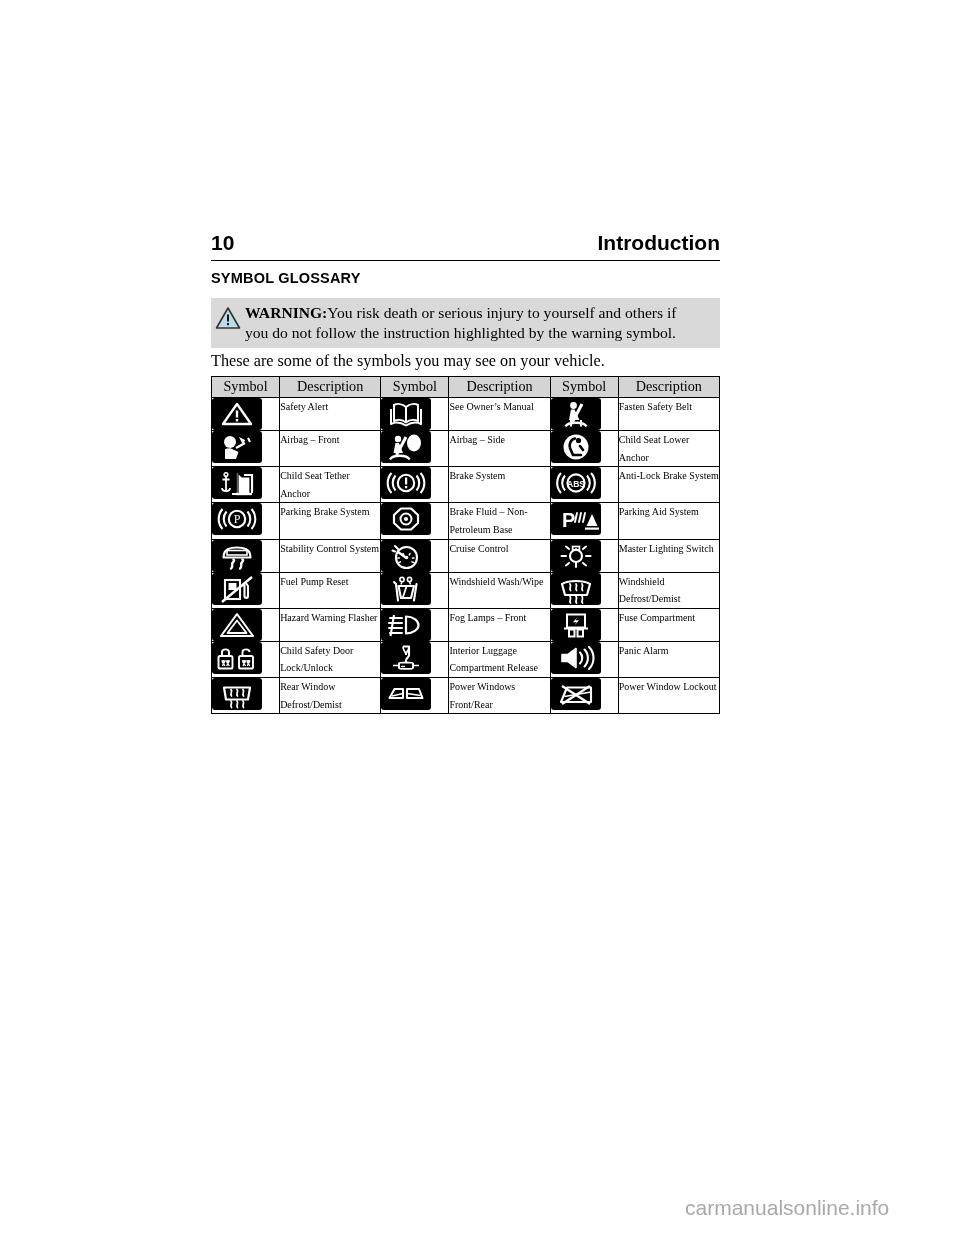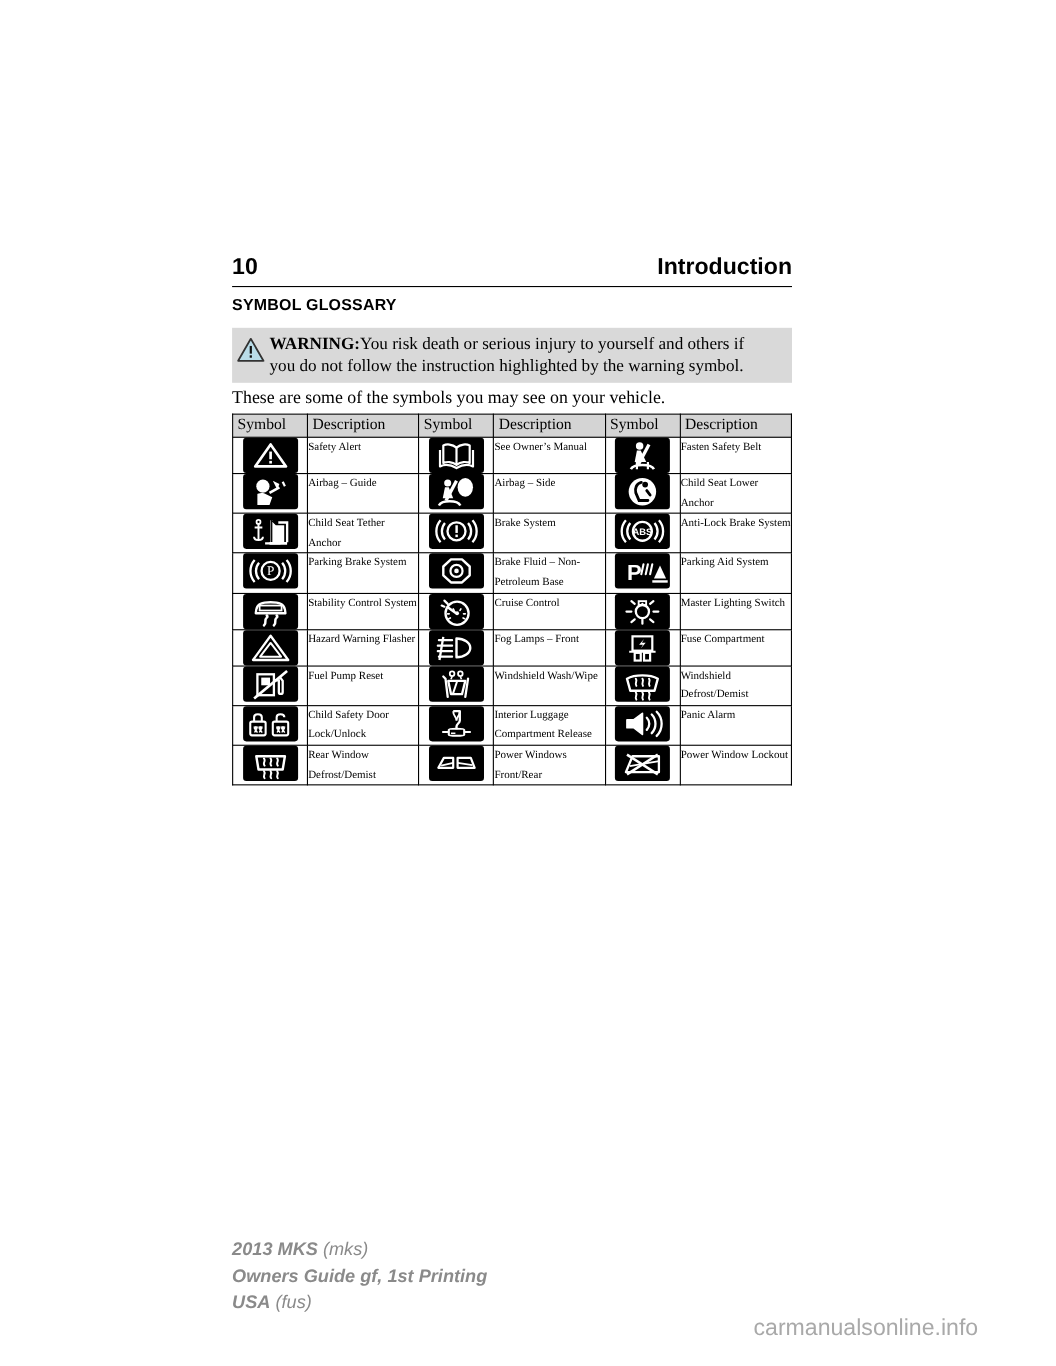--- a/index.html
+++ b/index.html
@@ -28,22 +28,22 @@
   .warn-text{font-size:15.6px;line-height:19.5px;flex:1;padding-right:2px;}
   .warn-text b{font-weight:bold;}
 
   .intro{position:absolute;left:211px;top:352px;font-size:16.2px;text-align:right;}
 
   
   table.gloss{position:absolute;left:211px;top:376px;width:509px;
               border-collapse:collapse;table-layout:fixed;}
   table.gloss td,table.gloss th{border:1px solid #000;padding:0;vertical-align:top;}
   table.gloss th{background:#d4d4d4;font-weight:normal;font-size:14.2px;
-                 text-align:left;padding:1px 4px 2px 4px;height:17px;}
-  td.sym{text-align:center;vertical-align:top;padding:5px 2px 5px 2px;}
+                 text-align:center;padding:1px 4px 2px 4px;height:17px;}
+  td.sym{text-align:left;vertical-align:top;padding:5px 2px 5px 2px;}
   td.desc{font-size:10px;line-height:17.6px;padding:3px 3px 4px 5px;}
   .colS{width:68px;}
   .colD{width:101px;}
 
   .glyph{display:inline-block;width:50px;height:32px;background:#000;
          border-radius:3px;position:relative;vertical-align:top;}
   .glyph svg{display:block;width:50px;height:32px;}
 
   
   .footer{position:absolute;left:211px;top:1124px;
@@ -126,21 +126,21 @@
           <td class="desc">Fasten Safety Belt</td>
         </tr>
         <tr>
           <td class="sym"><span class="glyph"><svg viewBox="0 0 50 32" preserveAspectRatio="xMidYMid meet">
                 <circle cx="18" cy="11" r="6" fill="#fff"></circle>
                 <path d="M13 18 C13 18 16 16.5 19 17.5 L26.5 21 L24 28 L13 28 Z" fill="#fff"></path>
                 <path d="M27 6 L33 9 L31 14 Z" fill="#fff"></path>
                 <path d="M36 7 L38 11" stroke="#fff" stroke-width="2"></path>
                 <path d="M24 17 L33 12" stroke="#fff" stroke-width="2.4"></path>
               </svg></span></td>
-          <td class="desc">Airbag – Guide</td>
+          <td class="desc">Airbag – Front</td>
           <td class="sym"><span class="glyph"><svg viewBox="0 0 50 32" preserveAspectRatio="xMidYMid meet">
                 <circle cx="17" cy="8" r="3.2" fill="#fff"></circle>
                 <path d="M14.5 12 L12.5 22 L22 22 L18 12 Z" fill="#fff"></path>
                 <path d="M25 6 L15.5 24" stroke="#fff" stroke-width="3" fill="none"></path>
                 <path d="M9 28.5 C11.5 23.5 26 23.5 28.5 28.5" stroke="#fff" stroke-width="2.3" fill="none"></path>
                 <ellipse cx="33" cy="12" rx="7" ry="8.5" fill="#fff"></ellipse>
               </svg></span></td>
           <td class="desc">Airbag – Side</td>
           <td class="sym"><span class="glyph"><svg viewBox="0 0 50 32" preserveAspectRatio="xMidYMid meet">
                 <circle cx="25" cy="16" r="12.5" fill="#fff"></circle>
@@ -221,41 +221,20 @@
           <td class="desc">Cruise Control</td>
           <td class="sym"><span class="glyph"><svg viewBox="0 0 50 32" preserveAspectRatio="xMidYMid meet">
                 <circle cx="25" cy="16" r="6" fill="none" stroke="#fff" stroke-width="2.1"></circle>
                 <rect x="21.6" y="6.5" width="6.8" height="3.4" fill="none" stroke="#fff" stroke-width="1.7"></rect>
                 <path d="M25 10 L25 9 M25 22.5 L25 27 M15 16 L10.5 16 M35 16 L39.5 16 M18 9 L15 6.5 M32 9 L35 6.5 M18 23 L15 25.5 M32 23 L35 25.5" stroke="#fff" stroke-width="2" stroke-linecap="round"></path>
               </svg></span></td>
           <td class="desc">Master Lighting Switch</td>
         </tr>
         <tr>
           <td class="sym"><span class="glyph"><svg viewBox="0 0 50 32" preserveAspectRatio="xMidYMid meet">
-                <polygon points="25,5 41,27 9,27" fill="none" stroke="#fff" stroke-width="2.1" stroke-linejoin="round"></polygon>
-                <polygon points="25,11.5 34.5,24 15.5,24" fill="none" stroke="#fff" stroke-width="1.8" stroke-linejoin="round"></polygon>
-              </svg></span></td>
-          <td class="desc">Hazard Warning Flasher</td>
-          <td class="sym"><span class="glyph"><svg viewBox="0 0 50 32" preserveAspectRatio="xMidYMid meet">
-                <path d="M25 7.5 C32 7.5 37.5 11.5 37.5 16 C37.5 20.5 32 24.5 25 24.5 Z" fill="none" stroke="#fff" stroke-width="2.2" stroke-linejoin="round"></path>
-                <path d="M9 9 L21 9 M8 14 L21 14 M8 19 L21 19 M9 24 L21 24" stroke="#fff" stroke-width="2" stroke-linecap="round"></path>
-                <path d="M13 6 L9.5 27" stroke="#fff" stroke-width="2.1"></path>
-              </svg></span></td>
-          <td class="desc">Fog Lamps – Front</td>
-          <td class="sym"><span class="glyph"><svg viewBox="0 0 50 32" preserveAspectRatio="xMidYMid meet">
-                <rect x="16" y="5.5" width="18" height="13" fill="none" stroke="#fff" stroke-width="2"></rect>
-                <path d="M26.5 8 L22 13.2 L25.5 13.2 L23.5 16.5 L28 11.3 L24.6 11.3 Z" fill="#fff"></path>
-                <rect x="18" y="20.5" width="5.5" height="7" fill="none" stroke="#fff" stroke-width="2"></rect>
-                <rect x="26.5" y="20.5" width="5.5" height="7" fill="none" stroke="#fff" stroke-width="2"></rect>
-                <path d="M13 19.5 L37 19.5" stroke="#fff" stroke-width="2"></path>
-              </svg></span></td>
-          <td class="desc">Fuse Compartment</td>
-        </tr>
-        <tr>
-          <td class="sym"><span class="glyph"><svg viewBox="0 0 50 32" preserveAspectRatio="xMidYMid meet">
                 <rect x="13" y="7" width="15" height="19" fill="none" stroke="#fff" stroke-width="2.1"></rect>
                 <rect x="16.5" y="10" width="8" height="7" fill="#fff"></rect>
                 <path d="M28 12.5 L32.5 12.5 L32.5 23 C32.5 25.5 36 25.5 36 23 L36 13 L33.5 9.5" fill="none" stroke="#fff" stroke-width="2.1"></path>
                 <path d="M10 29 L40 4" stroke="#fff" stroke-width="2.4"></path>
               </svg></span></td>
           <td class="desc">Fuel Pump Reset</td>
           <td class="sym"><span class="glyph"><svg viewBox="0 0 50 32" preserveAspectRatio="xMidYMid meet">
                 <path d="M17.5 13 L33 13 L30 25 L20 25 Z" fill="none" stroke="#fff" stroke-width="2.1" stroke-linejoin="round"></path>
                 <path d="M25.5 13.5 L21.5 25.5" stroke="#fff" stroke-width="1.8"></path>
                 <path d="M17 27.5 L15 11 L13 9" fill="none" stroke="#fff" stroke-width="2.1" stroke-linecap="round"></path>
@@ -264,20 +243,41 @@
                 <circle cx="28.5" cy="6.5" r="2.1" fill="none" stroke="#fff" stroke-width="1.6"></circle>
                 <path d="M21 9 L20 11.5 M28.5 9 L29.5 11.5" stroke="#fff" stroke-width="1.5"></path>
               </svg></span></td>
           <td class="desc">Windshield Wash/Wipe</td>
           <td class="sym"><span class="glyph"><svg viewBox="0 0 50 32" preserveAspectRatio="xMidYMid meet">
                 <path d="M11 11 C18 7 32 7 39 11 L36 22 L14 22 Z" fill="none" stroke="#fff" stroke-width="2.2" stroke-linejoin="round"></path>
                 <path d="M19 11 C21 13.5 17.5 15 19.5 17.5 M25 11 C27 13.5 23.5 15 25.5 17.5 M31 11 C33 13.5 29.5 15 31.5 17.5" fill="none" stroke="#fff" stroke-width="1.8" stroke-linecap="round"></path>
                 <path d="M19 23.5 C21 26 17.5 27.5 19.5 30 M25 23.5 C27 26 23.5 27.5 25.5 30 M31 23.5 C33 26 29.5 27.5 31.5 30" fill="none" stroke="#fff" stroke-width="1.8" stroke-linecap="round"></path>
               </svg></span></td>
           <td class="desc">Windshield Defrost/Demist</td>
+        </tr>
+        <tr>
+          <td class="sym"><span class="glyph"><svg viewBox="0 0 50 32" preserveAspectRatio="xMidYMid meet">
+                <polygon points="25,5 41,27 9,27" fill="none" stroke="#fff" stroke-width="2.1" stroke-linejoin="round"></polygon>
+                <polygon points="25,11.5 34.5,24 15.5,24" fill="none" stroke="#fff" stroke-width="1.8" stroke-linejoin="round"></polygon>
+              </svg></span></td>
+          <td class="desc">Hazard Warning Flasher</td>
+          <td class="sym"><span class="glyph"><svg viewBox="0 0 50 32" preserveAspectRatio="xMidYMid meet">
+                <path d="M25 7.5 C32 7.5 37.5 11.5 37.5 16 C37.5 20.5 32 24.5 25 24.5 Z" fill="none" stroke="#fff" stroke-width="2.2" stroke-linejoin="round"></path>
+                <path d="M9 9 L21 9 M8 14 L21 14 M8 19 L21 19 M9 24 L21 24" stroke="#fff" stroke-width="2" stroke-linecap="round"></path>
+                <path d="M13 6 L9.5 27" stroke="#fff" stroke-width="2.1"></path>
+              </svg></span></td>
+          <td class="desc">Fog Lamps – Front</td>
+          <td class="sym"><span class="glyph"><svg viewBox="0 0 50 32" preserveAspectRatio="xMidYMid meet">
+                <rect x="16" y="5.5" width="18" height="13" fill="none" stroke="#fff" stroke-width="2"></rect>
+                <path d="M26.5 8 L22 13.2 L25.5 13.2 L23.5 16.5 L28 11.3 L24.6 11.3 Z" fill="#fff"></path>
+                <rect x="18" y="20.5" width="5.5" height="7" fill="none" stroke="#fff" stroke-width="2"></rect>
+                <rect x="26.5" y="20.5" width="5.5" height="7" fill="none" stroke="#fff" stroke-width="2"></rect>
+                <path d="M13 19.5 L37 19.5" stroke="#fff" stroke-width="2"></path>
+              </svg></span></td>
+          <td class="desc">Fuse Compartment</td>
         </tr>
         <tr>
           <td class="sym"><span class="glyph"><svg viewBox="0 0 50 32" preserveAspectRatio="xMidYMid meet">
                 <rect x="6.5" y="14" width="14" height="12.5" rx="1.6" fill="none" stroke="#fff" stroke-width="1.9"></rect>
                 <path d="M10 14 L10 10 C10 6.5 17 6.5 17 10 L17 14" fill="none" stroke="#fff" stroke-width="1.9"></path>
                 <circle cx="11.5" cy="20" r="1.7" fill="#fff"></circle>
                 <path d="M11.5 21.5 L10.5 24 M11.5 21.5 L13 24 M9.5 19 L13.5 19" stroke="#fff" stroke-width="1.3"></path>
                 <circle cx="15.8" cy="20" r="1.7" fill="#fff"></circle>
                 <path d="M15.8 21.5 L14.8 24 M15.8 21.5 L17.3 24 M13.8 19 L17.8 19" stroke="#fff" stroke-width="1.3"></path>
                 <rect x="27" y="14" width="14" height="12.5" rx="1.6" fill="none" stroke="#fff" stroke-width="1.9"></rect>
@@ -323,20 +323,15 @@
                 <path d="M10 24 L16 9.5 L40 9.5 L40 24 Z" fill="none" stroke="#fff" stroke-width="2.1" stroke-linejoin="round"></path>
                 <path d="M13.5 18.5 L40 14" stroke="#fff" stroke-width="1.7"></path>
                 <path d="M11 8 L39 26" stroke="#fff" stroke-width="2.3"></path>
                 <path d="M39 8 L11 26" stroke="#fff" stroke-width="2.3"></path>
               </svg></span></td>
           <td class="desc">Power Window Lockout</td>
         </tr>
       </tbody>
   </table>
 
-  <div class="footer">
-    <div><span>2013 MKS</span><span class="lt"> (mks)</span></div>
-    <div>Owners Guide gf, 1st Printing</div>
-    <div><span>USA</span><span class="lt"> (fus)</span></div>
-  </div>
 
   <div class="watermark">carmanualsonline.info</div>
 </div>
 
 </body></html>

